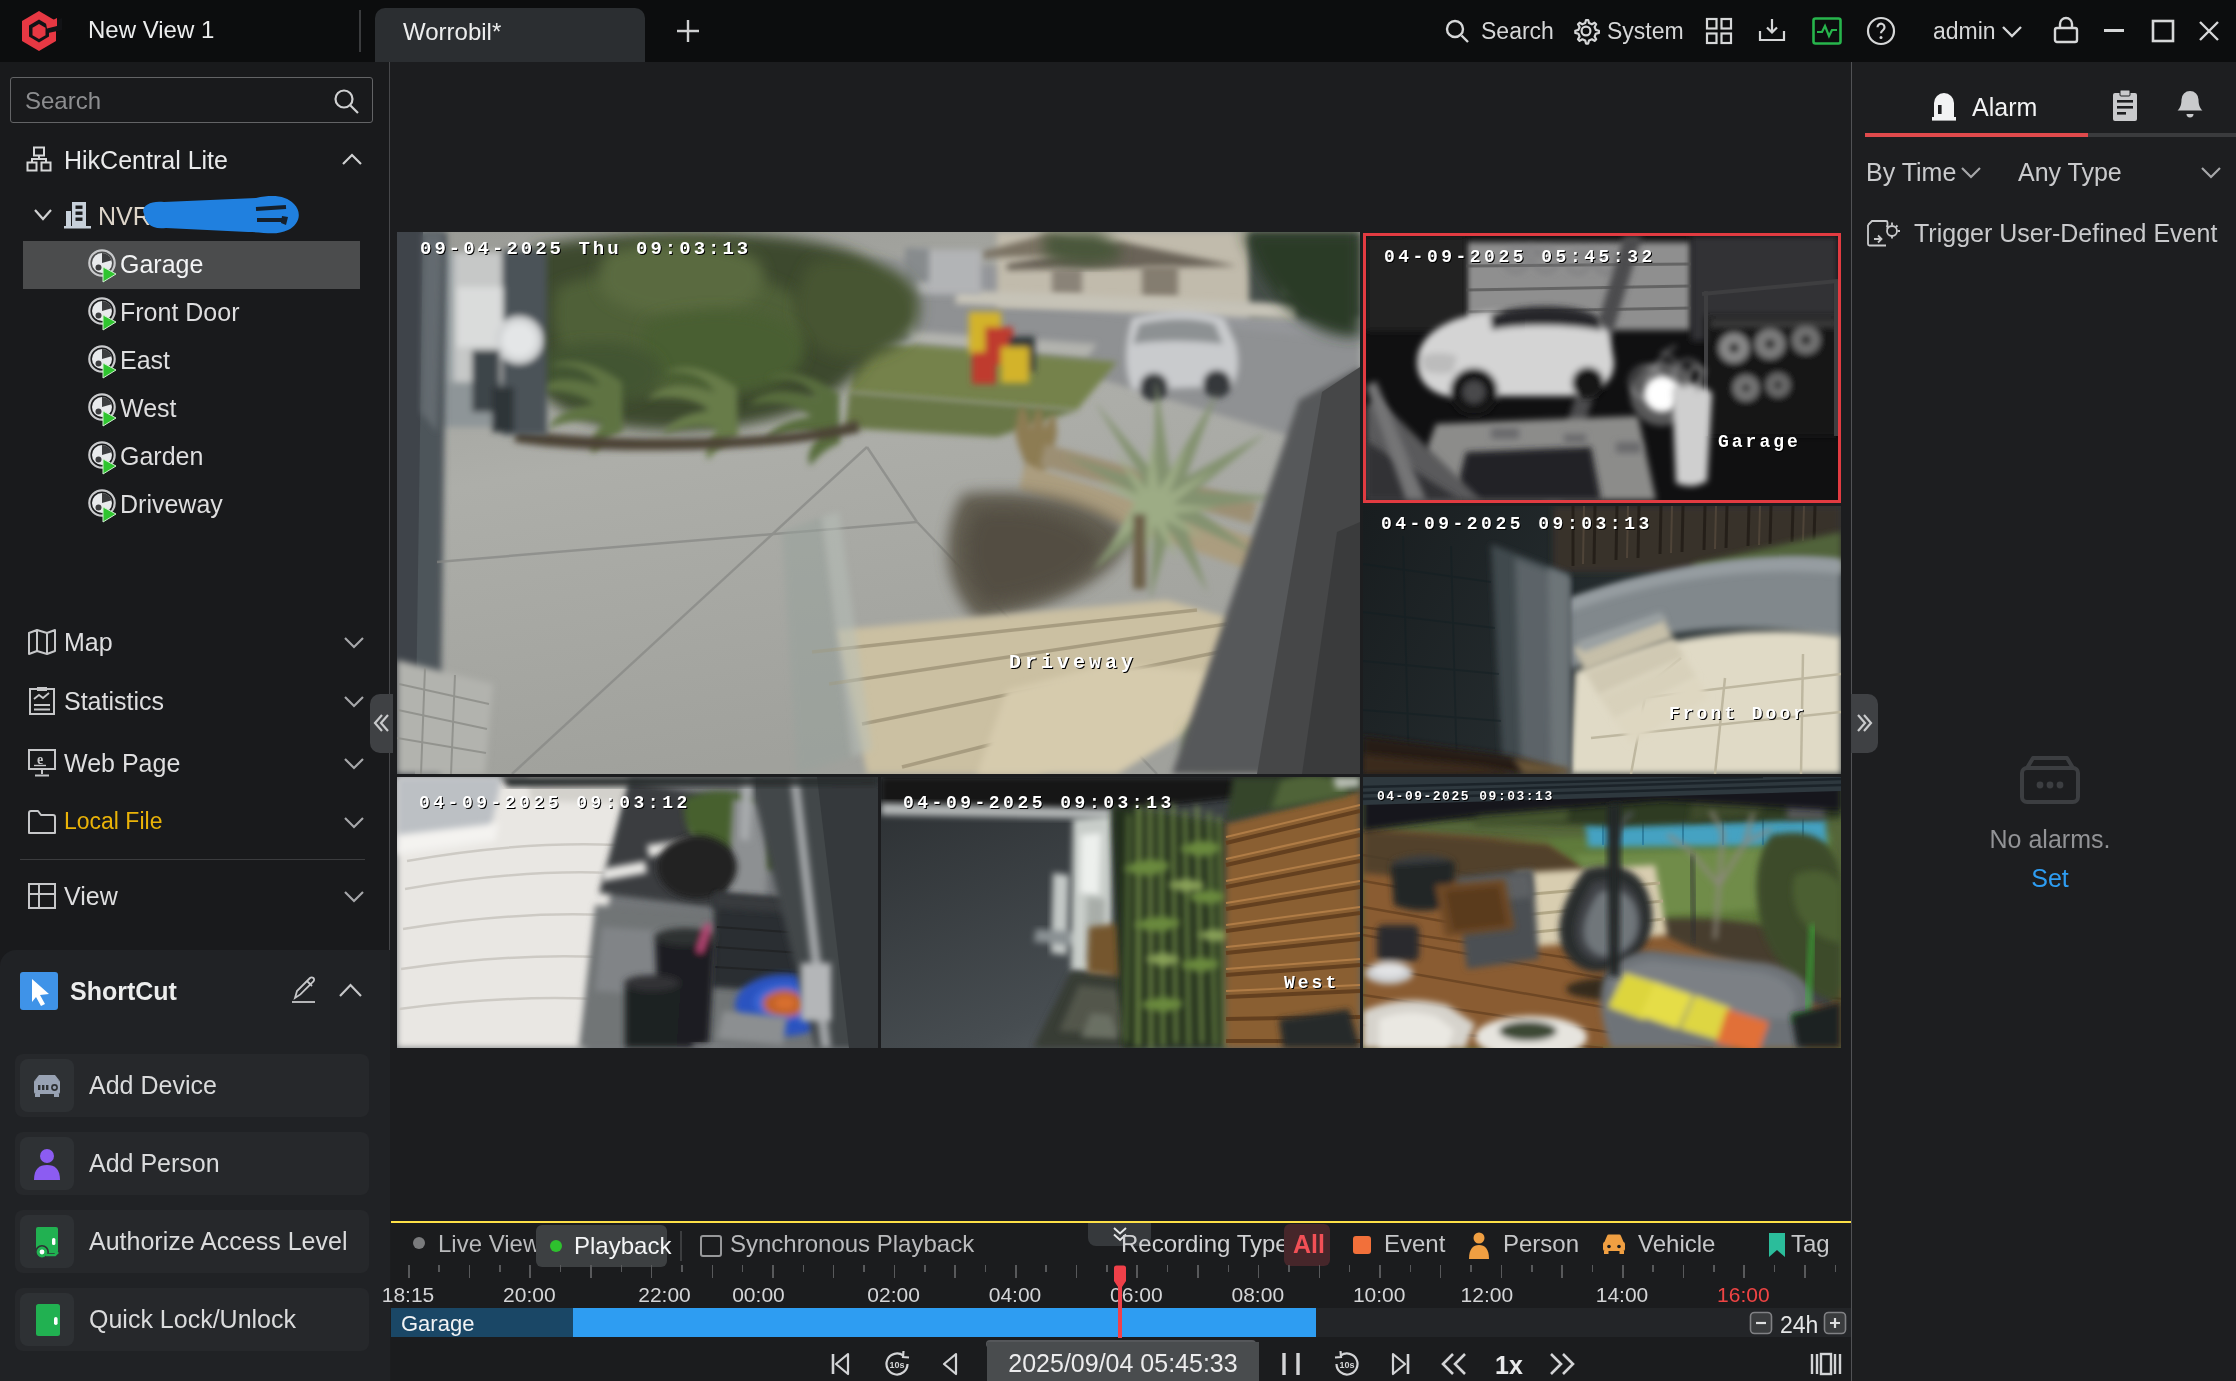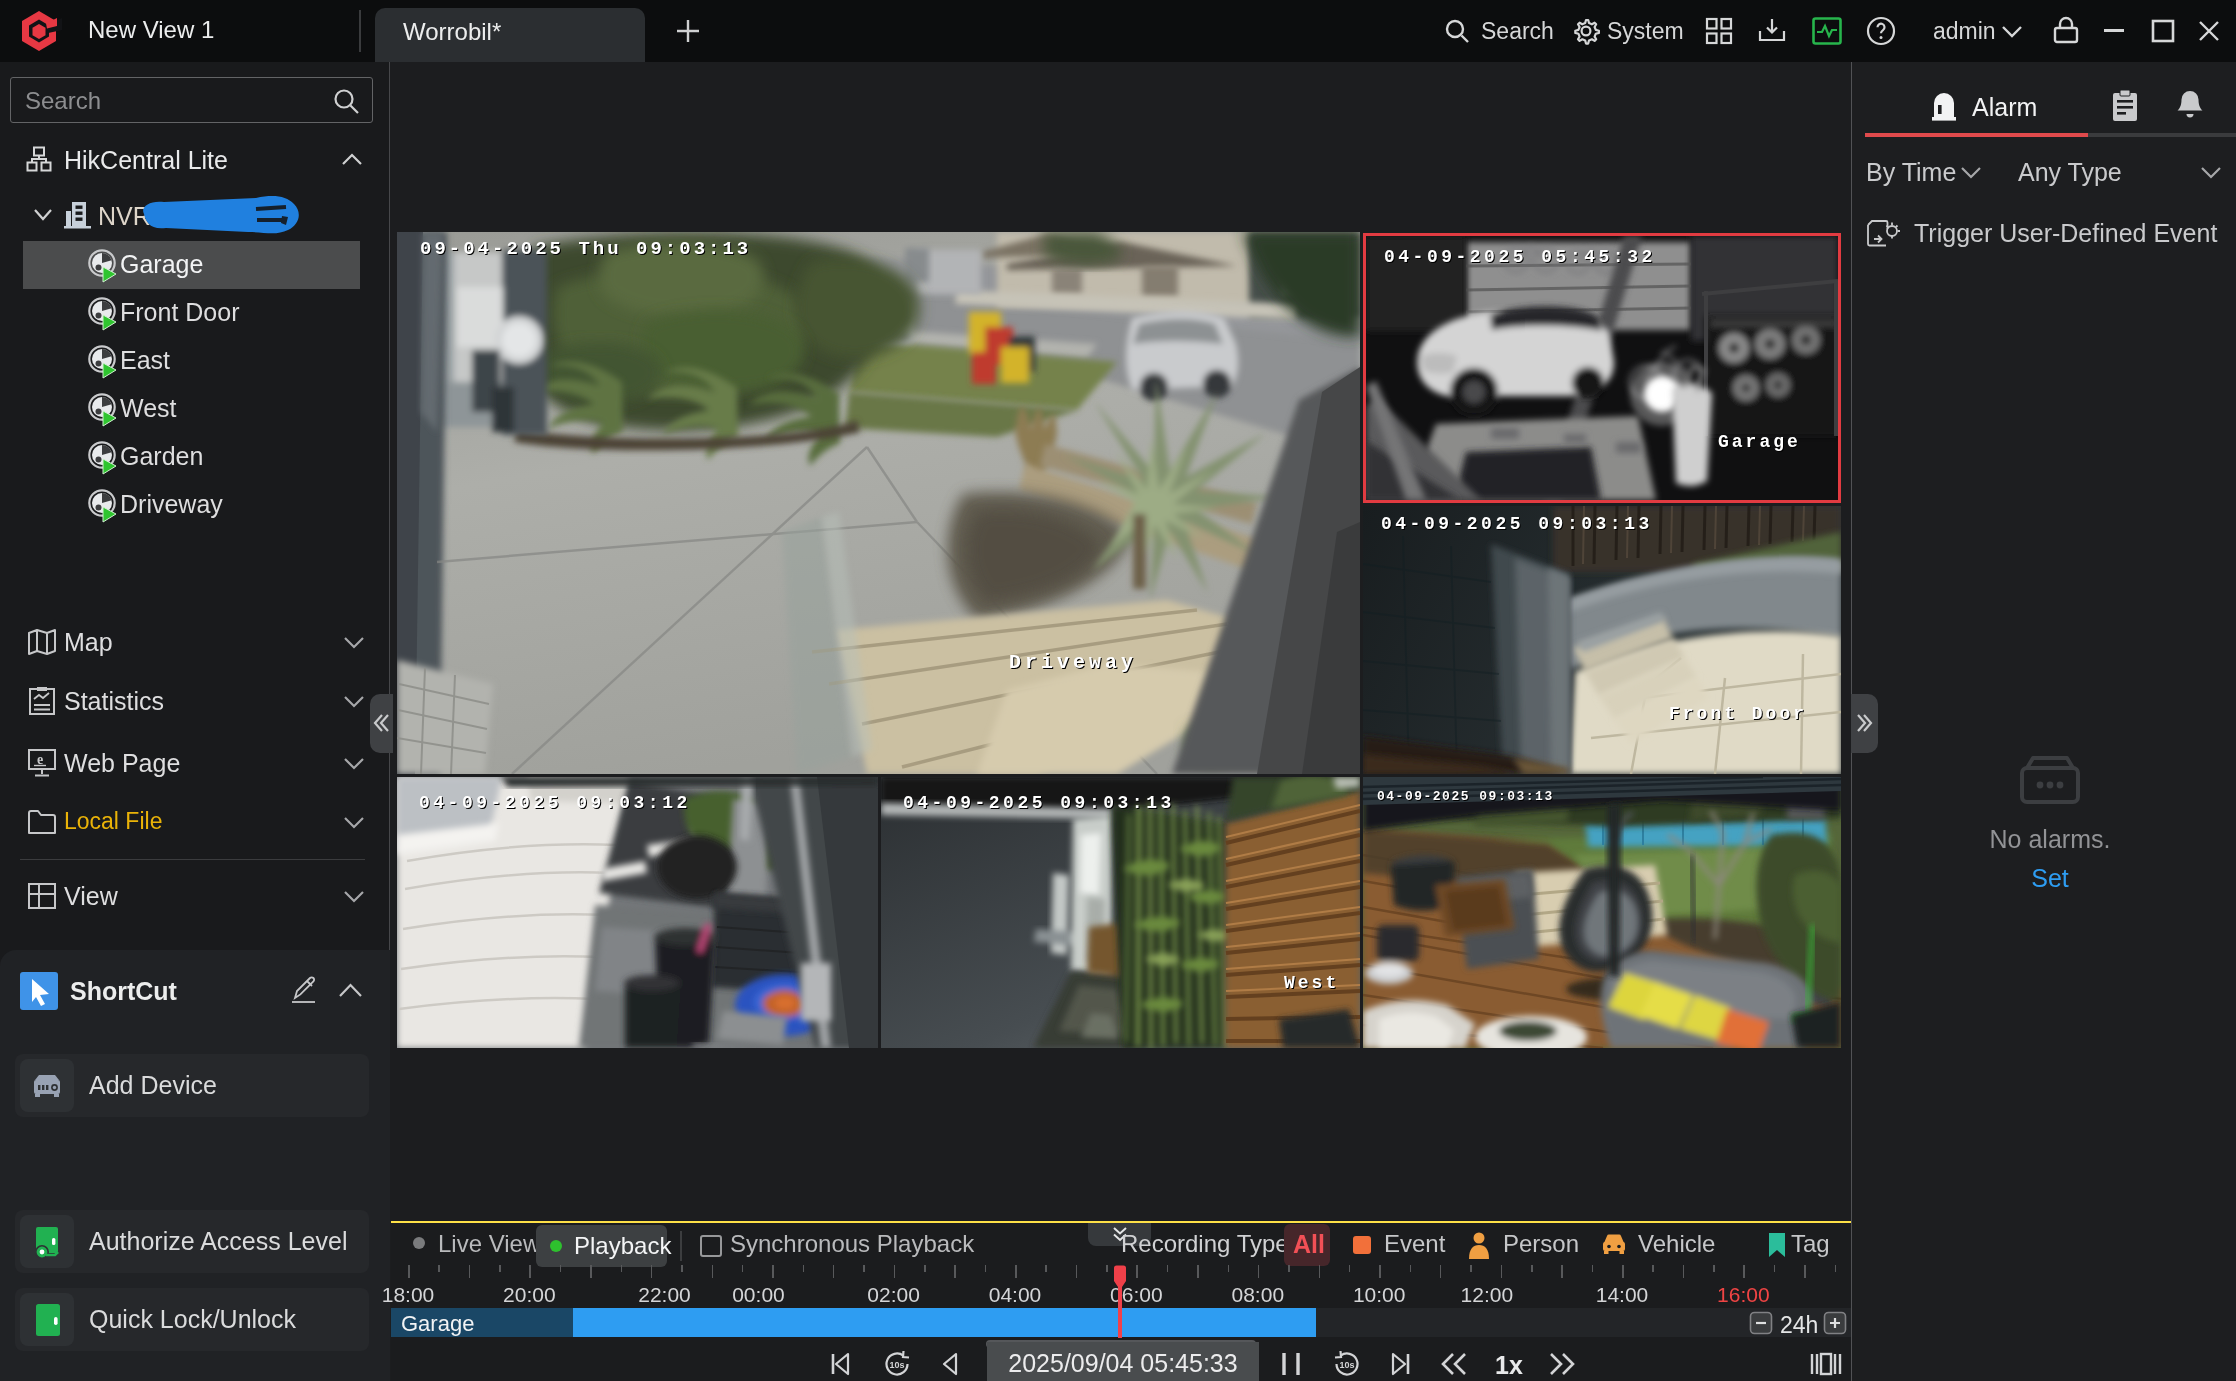--- a/index.html
+++ b/index.html
@@ -252,20 +252,28 @@
             <rect x="23" y="24" width="5" height="3" fill="#98a2b3"></rect>
             <g fill="#2e3134">
               <rect x="7" y="15" width="2.4" height="5"></rect>
               <rect x="11" y="15" width="2.4" height="5"></rect>
               <rect x="15" y="15" width="2.4" height="5"></rect>
               <circle cx="23.5" cy="17.5" r="3.4"></circle>
             </g>
             <circle cx="23.5" cy="17.5" r="1.7" fill="#98a2b3"></circle>
           </svg>
         <div class="abs" style="left:74px;top:17px;color:#dadbdc;font-size:25px">Add Device</div>
+      </div>
+      <div class="abs" style="left:15px;top:182px;width:354px;height:63px;background:#26282b;border-radius:8px">
+        <div class="abs" style="left:5px;top:5px;width:54px;height:53px;background:#2e3134;border-radius:8px"></div>
+        <svg class="abs" style="left:16px;top:15px" width="32" height="33" viewBox="0 0 32 33">
+            <circle cx="16" cy="9" r="7" fill="#8c5cf2"></circle>
+            <path d="M3 33 C3 22 8 18 16 18 C24 18 29 22 29 33 Z" fill="#8c5cf2"></path>
+          </svg>
+        <div class="abs" style="left:74px;top:17px;color:#dadbdc;font-size:25px">Add Person</div>
       </div>
       <div class="abs" style="left:15px;top:260px;width:354px;height:63px;background:#26282b;border-radius:8px">
         <div class="abs" style="left:5px;top:5px;width:54px;height:53px;background:#2e3134;border-radius:8px"></div>
         <svg class="abs" style="left:17px;top:15px" width="32" height="34" viewBox="0 0 32 34">
             <rect x="4" y="2" width="22" height="26" rx="2" fill="#21b151"></rect>
             <rect x="20" y="13" width="3.4" height="7" rx="1.6" fill="#fff"></rect>
             <circle cx="10" cy="27" r="6.2" fill="#21b151" stroke="#2e3134" stroke-width="1.6"></circle>
             <circle cx="10" cy="27" r="2.4" fill="#fff"></circle>
             <path d="M14 30 h9 l3-3" stroke="#21b151" stroke-width="2.6" fill="none"></path>
           </svg>
@@ -1019,21 +1027,21 @@
       <div class="abs" style="left:1170.3px;top:42px;width:1.5px;height:13px;background:#58595b"></div>
       <div class="abs" style="left:1200.7px;top:42px;width:1.5px;height:7px;background:#58595b"></div>
       <div class="abs" style="left:1231.0px;top:42px;width:1.5px;height:13px;background:#58595b"></div>
       <div class="abs" style="left:1261.4px;top:42px;width:1.5px;height:7px;background:#58595b"></div>
       <div class="abs" style="left:1291.7px;top:42px;width:1.5px;height:13px;background:#58595b"></div>
       <div class="abs" style="left:1322.0px;top:42px;width:1.5px;height:7px;background:#58595b"></div>
       <div class="abs" style="left:1352.4px;top:42px;width:1.5px;height:13px;background:#58595b"></div>
       <div class="abs" style="left:1382.8px;top:42px;width:1.5px;height:7px;background:#58595b"></div>
       <div class="abs" style="left:1413.1px;top:42px;width:1.5px;height:13px;background:#58595b"></div>
       <div class="abs" style="left:1443.5px;top:42px;width:1.5px;height:7px;background:#58595b"></div>
-      <div class="abs" style="left:-23.0px;top:60px;width:80px;text-align:center;color:#d4d5d7;font-size:21px">18:00</div>
+      <div class="abs" style="left:-23.0px;top:60px;width:80px;text-align:center;color:#d4d5d7;font-size:21px">18:15</div>
       <div class="abs" style="left:98.4px;top:60px;width:80px;text-align:center;color:#d4d5d7;font-size:21px">20:00</div>
       <div class="abs" style="left:219.8px;top:60px;width:80px;text-align:right;color:#d4d5d7;font-size:21px">22:00</div>
       <div class="abs" style="left:341.2px;top:60px;width:80px;color:#d4d5d7;font-size:21px">00:00</div>
       <div class="abs" style="left:462.6px;top:60px;width:80px;text-align:center;color:#d4d5d7;font-size:21px">02:00</div>
       <div class="abs" style="left:584.0px;top:60px;width:80px;text-align:center;color:#d4d5d7;font-size:21px">04:00</div>
       <div class="abs" style="left:705.4px;top:60px;width:80px;text-align:center;color:#d4d5d7;font-size:21px">06:00</div>
       <div class="abs" style="left:826.8px;top:60px;width:80px;text-align:center;color:#d4d5d7;font-size:21px">08:00</div>
       <div class="abs" style="left:948.2px;top:60px;width:80px;text-align:center;color:#d4d5d7;font-size:21px">10:00</div>
       <div class="abs" style="left:1069.6px;top:60px;width:80px;text-align:left;color:#d4d5d7;font-size:21px">12:00</div>
       <div class="abs" style="left:1191.0px;top:60px;width:80px;text-align:center;color:#d4d5d7;font-size:21px">14:00</div>

